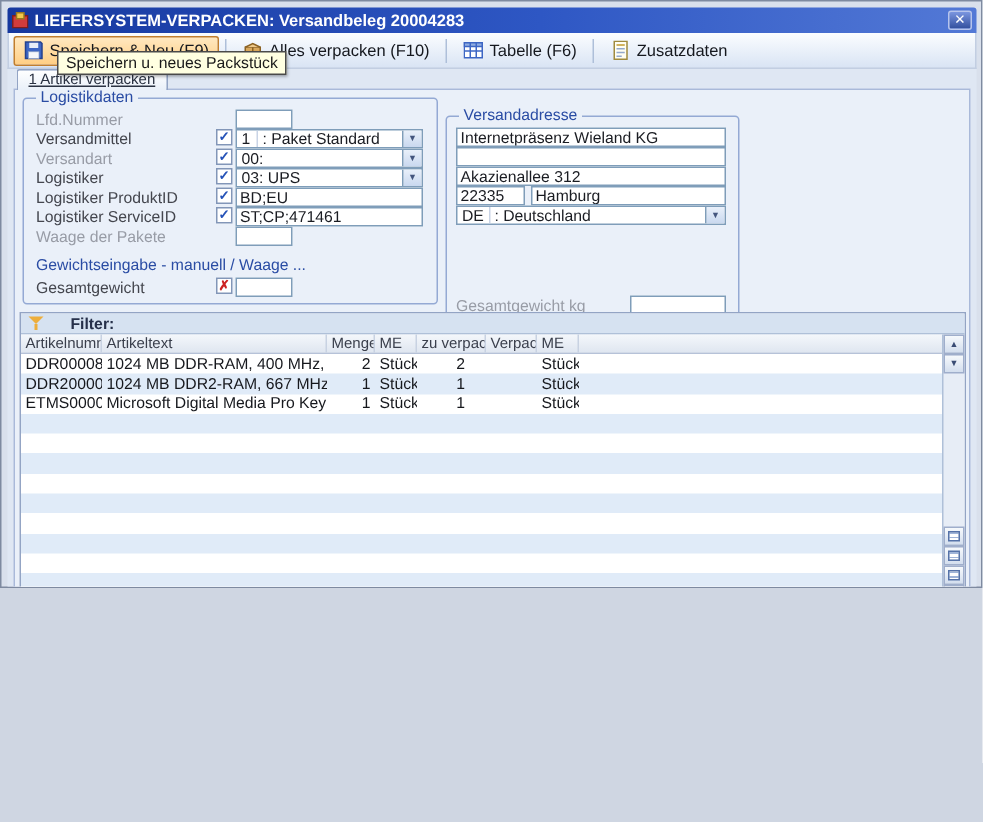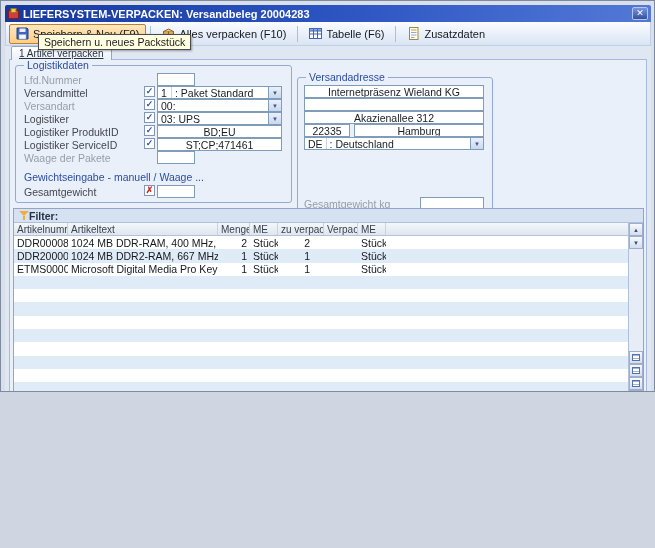--- a/index.html
+++ b/index.html
@@ -84,40 +84,40 @@
     display:flex; align-items:center; justify-content:center;
   }
   .chk { font-size:9px; line-height:1; color:#2653B8; font-weight:bold; }
   .chk.cross { color:#CC2222; }
 
   .field, .combo {
     position:absolute; top:0; height:13px; background:#fff;
     border:1px solid #7F9DB9; font-size:10.5px; color:#1A1C22;
     display:flex; align-items:center; overflow:hidden;
   }
-  .field { padding:0 2px;justify-content:center; }
+  .field { padding:0 2px; }
   .combo { padding:0; }
   .seg { display:flex; align-items:center; height:100%; padding:0 3px; white-space:nowrap; }
   .segv { border-right:1px solid #C9D4E6; min-width:14px; }
   .arrow {
     margin-left:auto; width:13px; height:100%; flex-shrink:0;
     background:linear-gradient(#E9F0FA,#C9D8EF); border-left:1px solid #7F9DB9;
     display:flex; align-items:center; justify-content:center;
     font-size:6px; color:#44567E;
   }
 
   
   .gridbox {
     position:absolute; left:12px; top:207px; width:631px; height:333px;
     border:1px solid #93A4C4; background:#fff; z-index:4;
     display:flex; flex-direction:column;
   }
   .filterrow {
     height:14px; background:#D6E2F1; border-bottom:1px solid #AFC0D8;
-    display:flex; align-items:center; padding-left:5px; gap:0;
+    display:flex; align-items:center; padding-left:5px; gap:18px;
     font-size:10.5px; font-weight:bold; color:#26304A; flex-shrink:0;
   }
   .funnel-wrap { display:flex; flex-direction:column; align-items:center; width:10px; }
   .funnel-tri { width:0; height:0; border-left:5px solid transparent; border-right:5px solid transparent; border-top:5px solid #EDAE3C; }
   .funnel-stem { width:2px; height:4px; background:#EDAE3C; }
 
   .main-row { display:flex; flex:1; min-height:0; }
   .grid-col { width:616px; display:flex; flex-direction:column; }
   .headrow {
     height:13px; display:flex; flex-shrink:0;

